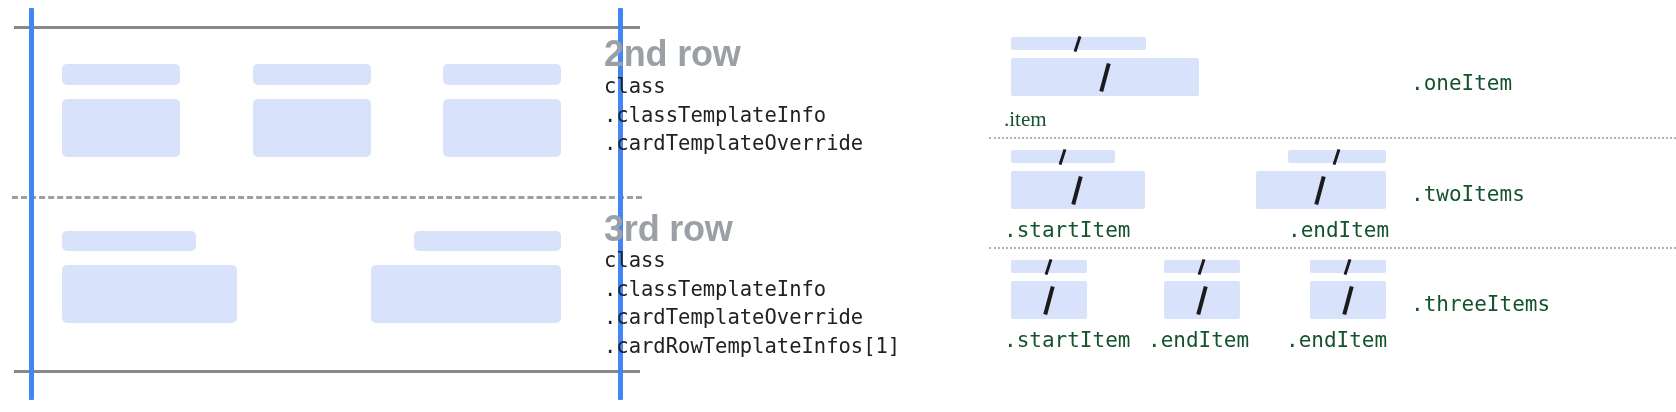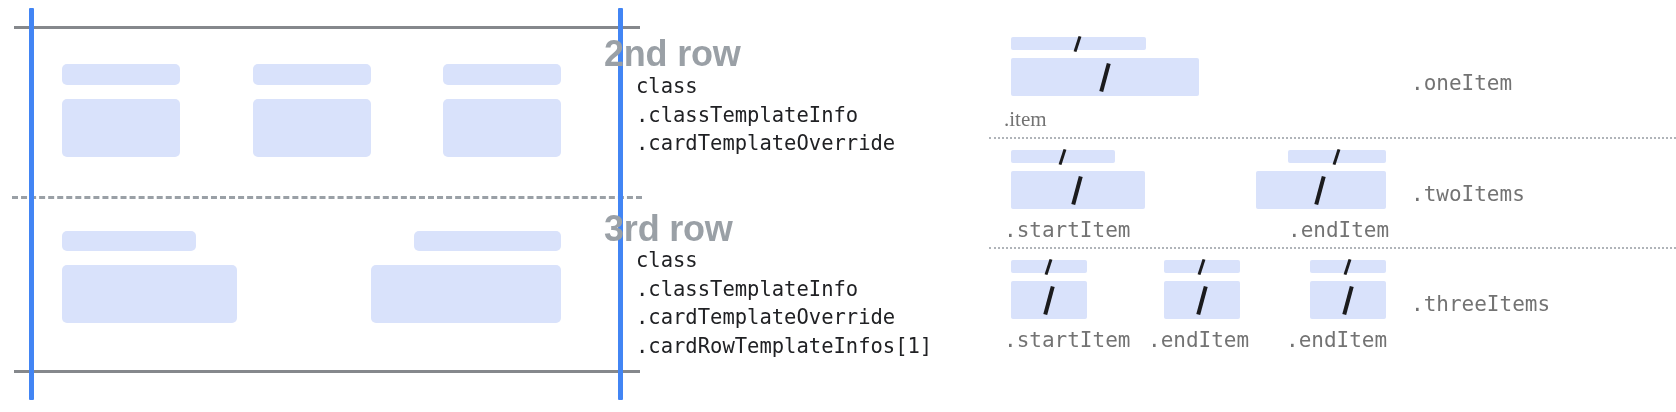--- a/index.html
+++ b/index.html
@@ -29,34 +29,34 @@
     white-space:nowrap;
   }
   .mono{
     font-family:"DejaVu Sans Mono",monospace;
     font-size:20.5px;
     color:#202124;
     white-space:pre;
     letter-spacing:0px;
   }
   .codeblock{position:absolute;}
-  .codeblock .mono{display:block;line-height:28.5px;margin-left:32px;}
+  .codeblock .mono{display:block;line-height:28.5px;}
 
   
   .dotted{position:absolute;height:0;border-top:2px dotted #b0b4b9;}
   .slashbox{position:absolute;background:#d9e2fb;border-radius:2px;}
   .slash{
     position:absolute;
     background:#1b1b1d;
     transform-origin:center;
   }
   .rlabel{
     position:absolute;
     font-family:"DejaVu Sans Mono",monospace;
-    color:#737373;
+    color:#14532d;
     white-space:nowrap;
   }
   .rlabel.big{font-size:21px;}
   .rlabel.small{font-size:21px;}
 </style>
 </head>
 <body>
 
 <div class="root">
 

